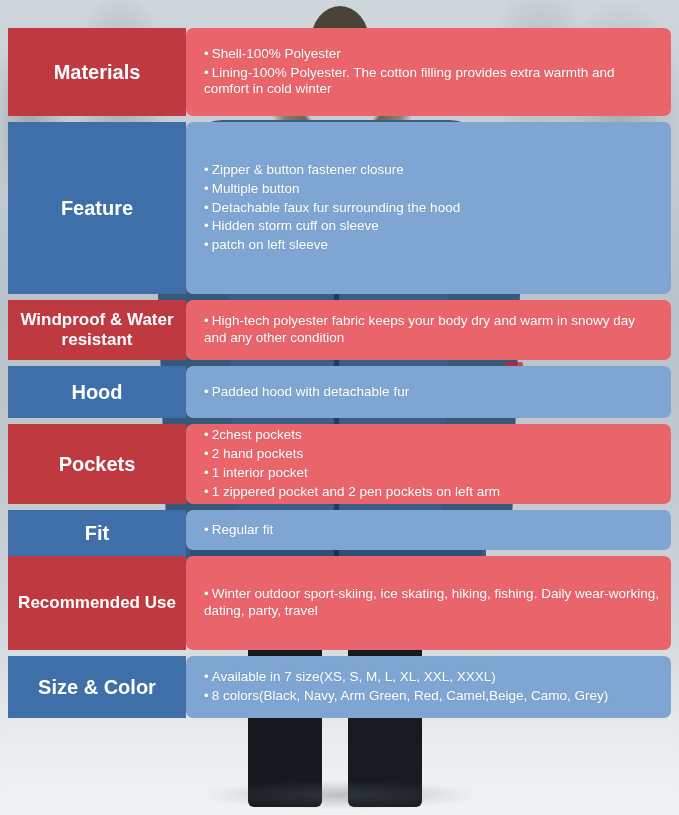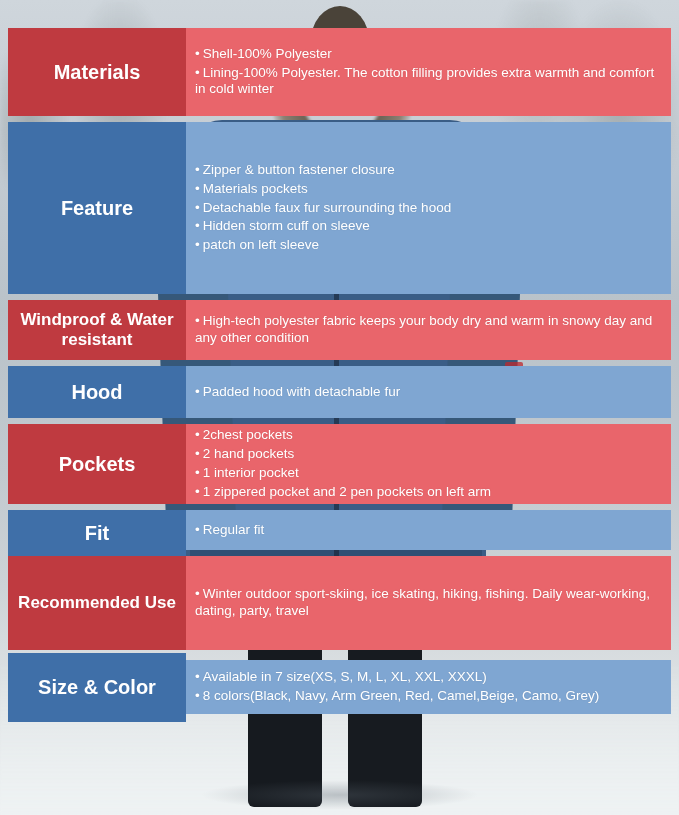--- a/index.html
+++ b/index.html
@@ -149,25 +149,26 @@
     text-align: center;
     color: #ffffff;
     font-weight: bold;
     font-size: 20px;
     line-height: 1.15;
     padding: 23px 6px;
     box-sizing: border-box;
   }
   .cell {
     flex: 1 1 auto;
-    padding: 8px 10px 8px 9px;
+    padding: 8px 10px 8px 18px;
     box-sizing: border-box;
     display: flex;
     flex-direction: column;
     justify-content: center;
+    border-radius: 7px;
   }
   .bullet {
     color: #ffffff;
     font-size: 13.5px;
     line-height: 1.25;
     margin: 1px 0;
     display: block;
     text-shadow: 0 0 2px rgba(0,0,0,.10);
   }
   .bullet::before {
@@ -183,21 +184,21 @@
   .row.blue .cell  { background: #7fa6d2; }
 
   
   .r-materials { height: 88px; }
   .r-feature   { height: 172px; }
   .r-wind      { height: 60px; }
   .r-hood      { height: 52px; }
   .r-pockets   { height: 80px; }
   .r-fit       { height: 40px; }
   .r-rec       { height: 94px; }
-  .r-size      { height: 62px; align-items: center; }
+  .r-size      { height: 62px; }
 
   .label-small { font-size: 17px; }
 </style>
 </head>
 <body>
 
 <div id="page">
 
   <div class="bg">
     <div class="bg-trees"></div>
@@ -233,21 +234,21 @@
       <div class="cell">
         <span class="bullet">Shell-100% Polyester</span>
         <span class="bullet">Lining-100% Polyester. The cotton filling provides extra warmth and comfort in cold winter</span>
       </div>
     </div>
 
     <div class="row blue r-feature">
       <div class="label">Feature</div>
       <div class="cell">
         <span class="bullet">Zipper &amp; button fastener closure</span>
-        <span class="bullet">Materials pockets</span>
+        <span class="bullet">Multiple button</span>
         <span class="bullet">Detachable faux fur surrounding the hood</span>
         <span class="bullet">Hidden storm cuff on sleeve</span>
         <span class="bullet">patch on left sleeve</span>
       </div>
     </div>
 
     <div class="row red r-wind">
       <div class="label label-small">Windproof &amp; Water resistant</div>
       <div class="cell">
         <span class="bullet">High-tech polyester fabric keeps your body dry and warm in snowy day and any other condition</span>

